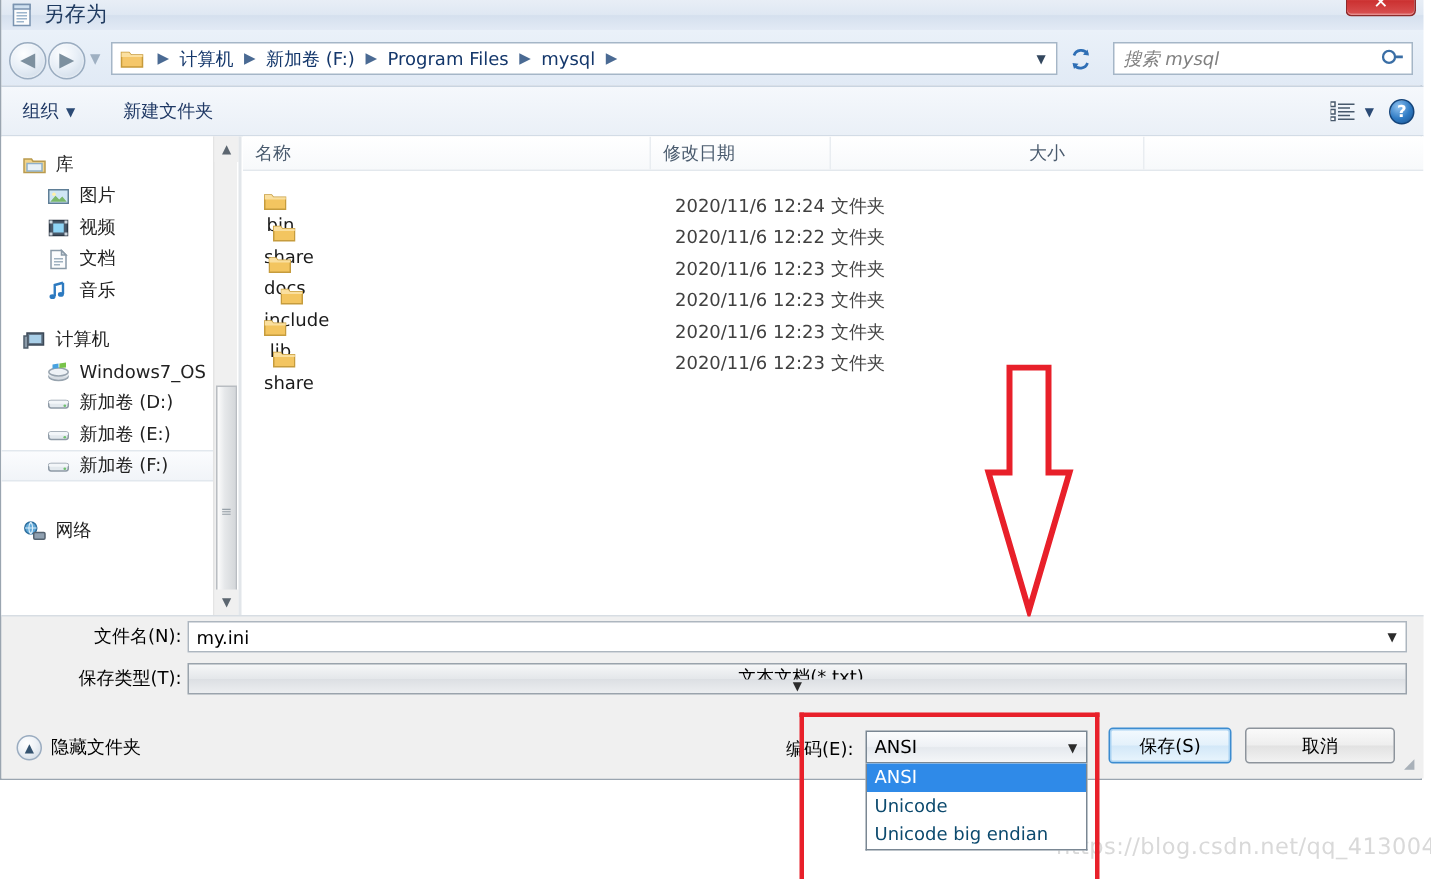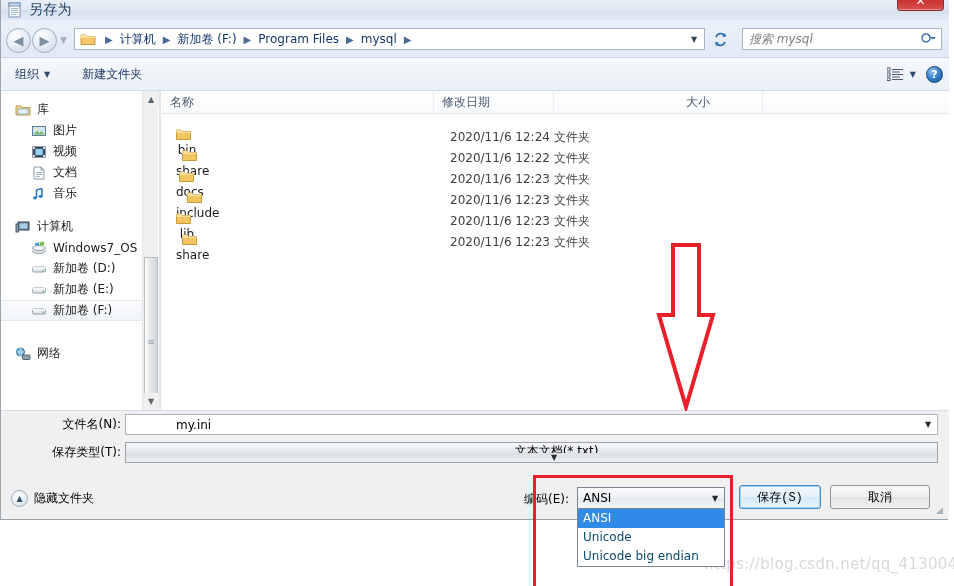--- a/index.html
+++ b/index.html
@@ -360,21 +360,20 @@
     color: #000;
     text-align: right;
     line-height: 21px;
   }
   .combo {
     position: absolute;
     height: 21px;
     box-sizing: border-box;
     display: flex;
     align-items: center;
-    padding-left: 45px;
   }
   .combo.white {
     background: #fff;
     border: 1px solid #adb6bf;
   }
   .combo.grey {
     background: linear-gradient(to bottom, #f6f7f8 0%, #e4e7ea 50%, #dcdfe3 51%, #eceef0 100%);
     border: 1px solid #9aa3ac;
   }
   .combo-text {
@@ -460,21 +459,20 @@
     align-items: center;
     justify-content: center;
     box-sizing: border-box;
     color: #000;
   }
   .btn.default {
     background: linear-gradient(to bottom, #f4fafe 0%, #e4f1fb 48%, #d3e8f8 52%, #e9f5fd 100%);
     border: 1px solid #3c8cd0;
     box-shadow: 0 0 0 1px #a9d2f2 inset;
     border-radius: 3px;
-    font-family: Liberation Mono, monospace;
   }
   .btn.normal {
     background: linear-gradient(to bottom, #fafafa 0%, #eeeeee 48%, #e2e2e2 52%, #f2f2f2 100%);
     border: 1px solid #8d949c;
     border-radius: 3px;
   }
   .resize-grip {
     position: absolute;
     right: 4px; bottom: 3px;
     width: 12px; height: 12px;

